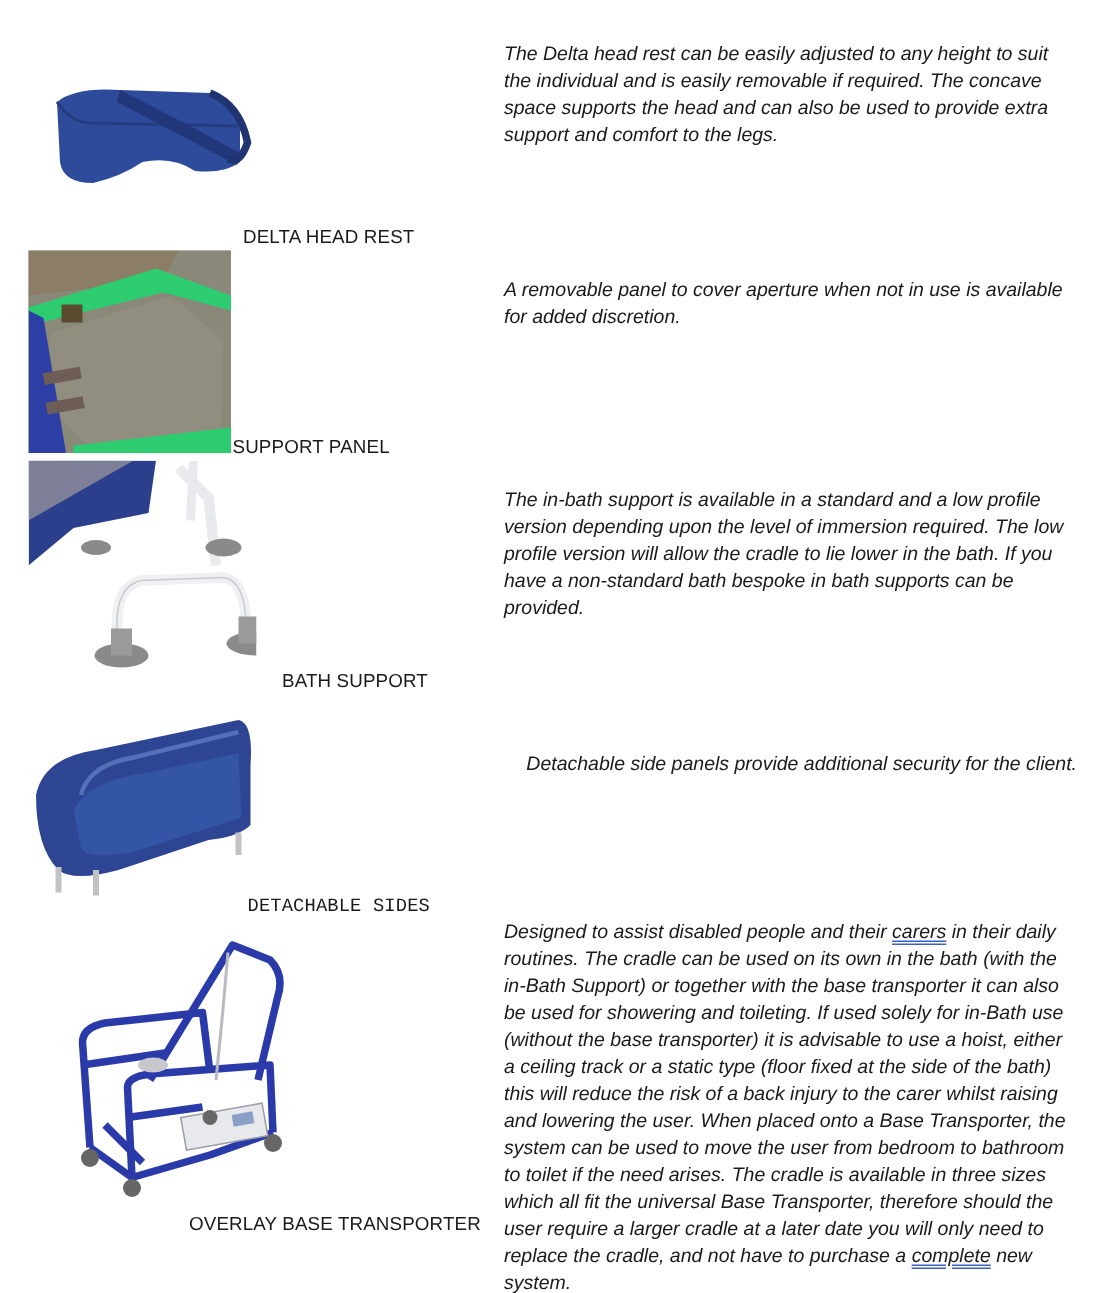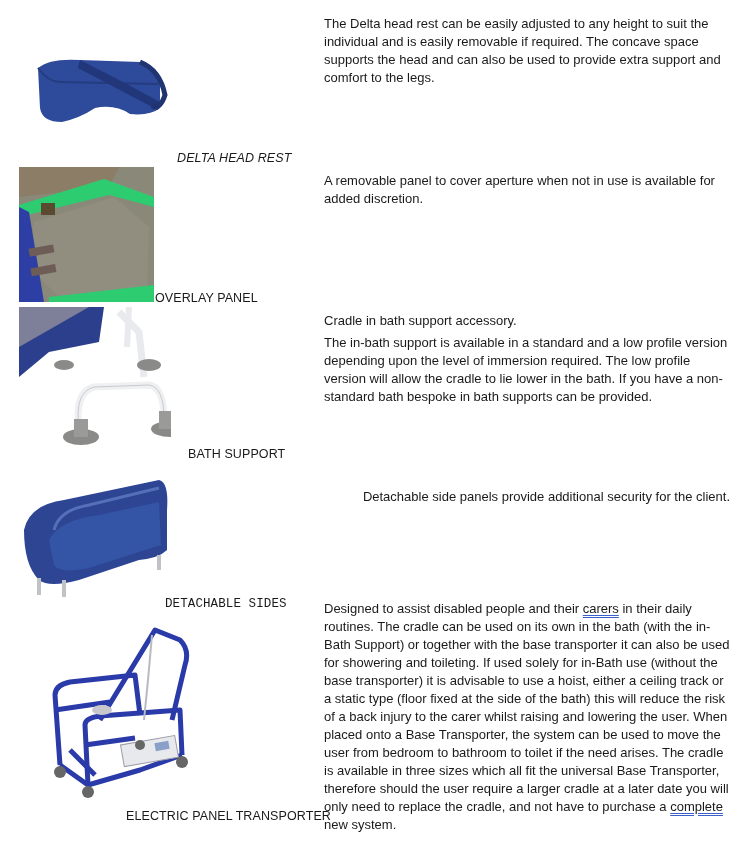--- a/index.html
+++ b/index.html
@@ -1,54 +1,54 @@
 <!DOCTYPE html>
 <html><head>
 <meta charset="utf-8">
 <style>
   html, body { margin: 0; padding: 0; background: #ffffff; }
   body { width: 737px; height: 862px; position: relative; overflow: hidden;
          font-family: "Liberation Sans", "DejaVu Sans", sans-serif; color: #1a1a1a; }
   .abs { position: absolute; }
   .caption { font-size: 12.5px; letter-spacing: 0.1px; white-space: nowrap; }
   .para { font-size: 13px; line-height: 18px; left: 320px; width: 414px; }
-  .para p { margin: 4px; }
+  .para p { margin: 16px; font-style: italic; }
   .spell { text-decoration: underline double #3b5fc7; text-underline-offset: 2px; }
   .img { overflow: hidden; }
 </style>
 </head>
 <body>
 
 <div class="abs img" style="left:20px;top:10px;width:150px;height:150px;">
   <svg width="150" height="150" viewBox="0 0 150 150">
     <path d="M18 58 Q30 48 60 50 L120 52 Q135 56 140 72 L140 98 Q130 106 110 104 Q95 94 75 98 Q60 108 42 112 Q22 112 20 98 Z" fill="#2e4a9a"></path>
     <path d="M18 58 Q28 72 40 72 L138 74" fill="none" stroke="#253c80" stroke-width="2"></path>
     <path d="M60 50 Q100 70 140 92 L138 100 Q100 80 58 58 Z" fill="#22367a"></path>
     <path d="M120 52 Q140 60 145 85 Q140 100 132 96" fill="none" stroke="#203471" stroke-width="5"></path>
   </svg>
 </div>
-<div class="abs caption" style="left:177px;top:151px;font-style:italic;">DELTA HEAD REST</div>
+<div class="abs caption" style="left:162px;top:151px;">DELTA HEAD REST</div>
 <div class="abs para" style="top:11px;">
   <p>The Delta head rest can be easily adjusted to any height to suit the individual and is easily removable if required. The concave space supports the head and can also be used to provide extra support and comfort to the legs.</p>
 </div>
 
 <div class="abs img" style="left:19px;top:167px;width:135px;height:135px;background:#7c7a6a;">
   <svg width="135" height="135" viewBox="0 0 135 135">
     <rect x="0" y="0" width="135" height="135" fill="#8a8878"></rect>
     <polygon points="0,0 100,0 90,20 0,30" fill="#8c7e66"></polygon>
     <polygon points="0,38 85,12 135,30 135,40 90,28 0,50" fill="#2ecc71"></polygon>
     <rect x="22" y="36" width="14" height="12" fill="#5a4a30"></rect>
     <polygon points="15,55 95,30 130,60 128,128 40,130 10,100" fill="#918e7f"></polygon>
     <polygon points="0,40 10,45 25,135 0,135" fill="#2d3fa5"></polygon>
     <rect x="10" y="80" width="25" height="8" fill="#6e5c56" transform="rotate(-10 20 84)"></rect>
     <rect x="12" y="100" width="25" height="8" fill="#6e5c56" transform="rotate(-10 20 104)"></rect>
     <polygon points="30,130 135,118 135,135 30,135" fill="#2ecc71"></polygon>
   </svg>
 </div>
-<div class="abs caption" style="left:155px;top:291px;">OVERLAY PANEL</div>
+<div class="abs caption" style="left:155px;top:291px;">SUPPORT PANEL</div>
 <div class="abs para" style="top:168px;">
   <p>A removable panel to cover aperture when not in use is available for added discretion.</p>
 </div>
 
 <div class="abs img" style="left:19px;top:307px;width:152px;height:150px;">
   <svg width="152" height="150" viewBox="0 0 152 150">
     <polygon points="0,0 85,0 80,35 30,45 0,70" fill="#2b3f8c"></polygon>
     <polygon points="0,0 70,0 0,40" fill="#7d8098"></polygon>
     <path d="M100 5 L120 25 L125 70" fill="none" stroke="#e8eaee" stroke-width="7"></path>
     <path d="M110 0 L108 40" fill="none" stroke="#e8eaee" stroke-width="6"></path>
@@ -57,21 +57,20 @@
     <ellipse cx="62" cy="130" rx="18" ry="8" fill="#8a8a88"></ellipse>
     <rect x="55" y="112" width="14" height="18" fill="#9a9a98"></rect>
     <ellipse cx="152" cy="122" rx="20" ry="8" fill="#8a8a88"></ellipse>
     <rect x="140" y="104" width="14" height="18" fill="#9a9a98"></rect>
     <ellipse cx="130" cy="58" rx="12" ry="6" fill="#8a8a88"></ellipse>
     <ellipse cx="45" cy="58" rx="10" ry="5" fill="#8a8a88"></ellipse>
   </svg>
 </div>
 <div class="abs caption" style="left:188px;top:447px;">BATH SUPPORT</div>
 <div class="abs para" style="top:308px;">
-  <p>Cradle in bath support accessory.</p>
   <p>The in-bath support is available in a standard and a low profile version depending upon the level of immersion required. The low profile version will allow the cradle to lie lower in the bath. If you have a non-standard bath bespoke in bath supports can be provided.</p>
 </div>
 
 <div class="abs img" style="left:19px;top:470px;width:150px;height:130px;">
   <svg width="150" height="130" viewBox="0 0 150 130">
     <path d="M5 60 Q10 35 45 30 L140 10 Q150 12 148 40 L148 80 Q140 88 120 90 L60 110 Q30 118 20 110 Q5 95 5 60 Z" fill="#2d4593"></path>
     <path d="M35 60 Q40 40 70 35 L140 18" fill="none" stroke="#5570b8" stroke-width="3"></path>
     <path d="M30 70 Q40 50 80 45 L140 32 L142 75 L70 98 Q40 104 35 95 Z" fill="#3454a6"></path>
     <path d="M20 108 L20 125 M45 110 L45 127 M140 85 L140 100" stroke="#c0c2c6" stroke-width="4"></path>
   </svg>
@@ -95,16 +94,16 @@
     <rect x="82" y="120" width="55" height="22" fill="#e8e9ec" stroke="#9a9ca8" stroke-width="1" transform="rotate(-10 110 131)"></rect>
     <rect x="115" y="122" width="14" height="8" fill="#8aa0c8" transform="rotate(-10 122 126)"></rect>
     <path d="M112 15 L108 60 L104 100" stroke="#b8bac0" stroke-width="2" fill="none"></path>
     <ellipse cx="62" cy="90" rx="10" ry="5" fill="#c8c8cc"></ellipse>
     <circle cx="20" cy="152" r="6" fill="#666"></circle>
     <circle cx="48" cy="172" r="6" fill="#666"></circle>
     <circle cx="142" cy="142" r="6" fill="#666"></circle>
     <circle cx="100" cy="125" r="5" fill="#666"></circle>
   </svg>
 </div>
-<div class="abs caption" style="left:126px;top:809px;">ELECTRIC PANEL TRANSPORTER</div>
+<div class="abs caption" style="left:126px;top:809px;">OVERLAY BASE TRANSPORTER</div>
 <div class="abs para" style="top:596px;">
   <p><span>Designed to assist disabled people and their </span><span class="spell">carers</span><span> in their daily routines. The cradle can be used on its own in the bath (with the in-Bath Support) or together with the base transporter it can also be used for showering and toileting. If used solely for in-Bath use (without the base transporter) it is advisable to use a hoist, either a ceiling track or a static type (floor fixed at the side of the bath) this will reduce the risk of a back injury to the carer whilst raising and lowering the user. When placed onto a Base Transporter, the system can be used to move the user from bedroom to bathroom to toilet if the need arises. The cradle is available in three sizes which all fit the universal Base Transporter, therefore should the user require a larger cradle at a later date you will only need to replace the cradle, and not have to purchase a </span><span class="spell">complete</span><span> new system.</span></p>
 </div>
 
 </body></html>

